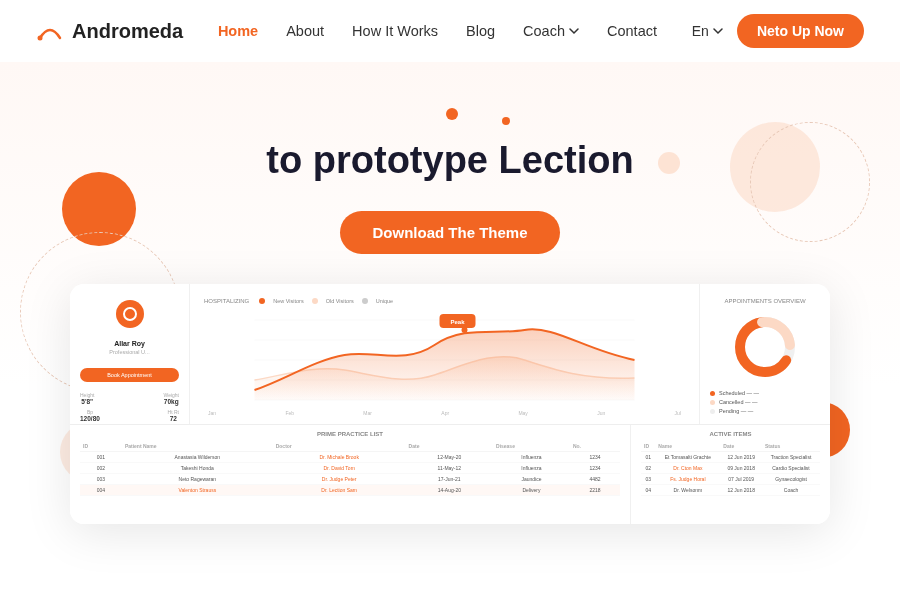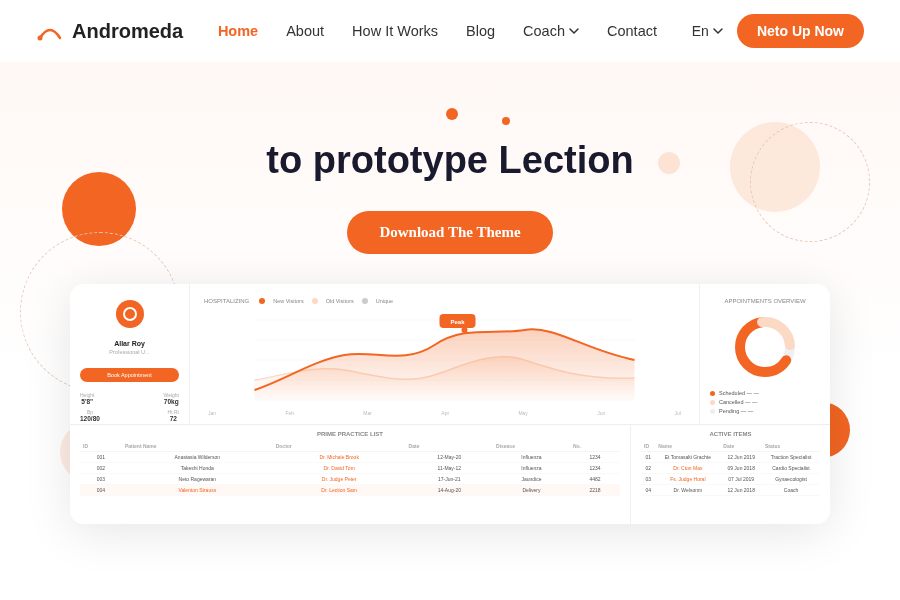--- a/index.html
+++ b/index.html
@@ -165,21 +165,20 @@
       background: #f26522;
       color: #fff;
       border: none;
       border-radius: 28px;
       padding: 13px 32px;
       font-size: 15px;
       font-weight: 600;
       cursor: pointer;
       display: inline-block;
       margin-bottom: 30px;
-      font-family: Liberation Serif, serif;
     }
 
     
     .dashboard-preview {
       position: relative;
       z-index: 2;
       margin: 0 auto;
       width: 760px;
       background: #fff;
       border-radius: 14px;

